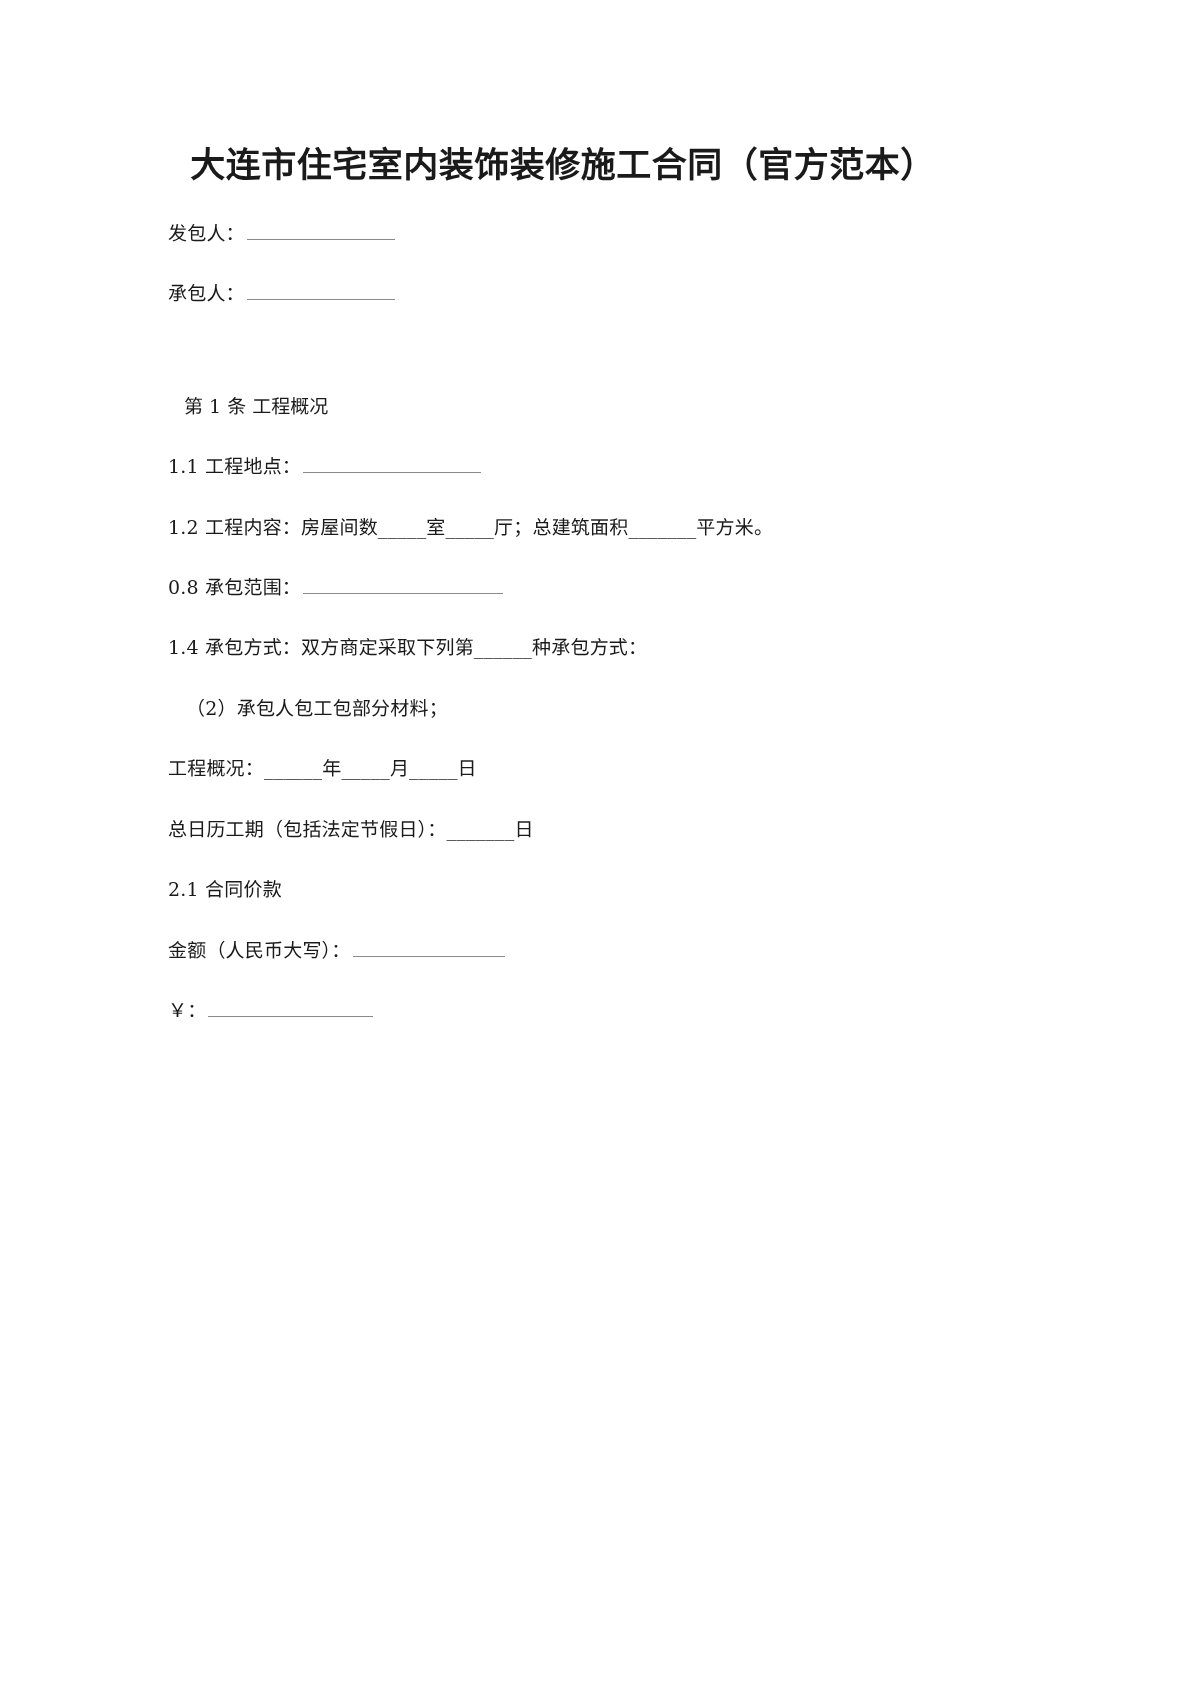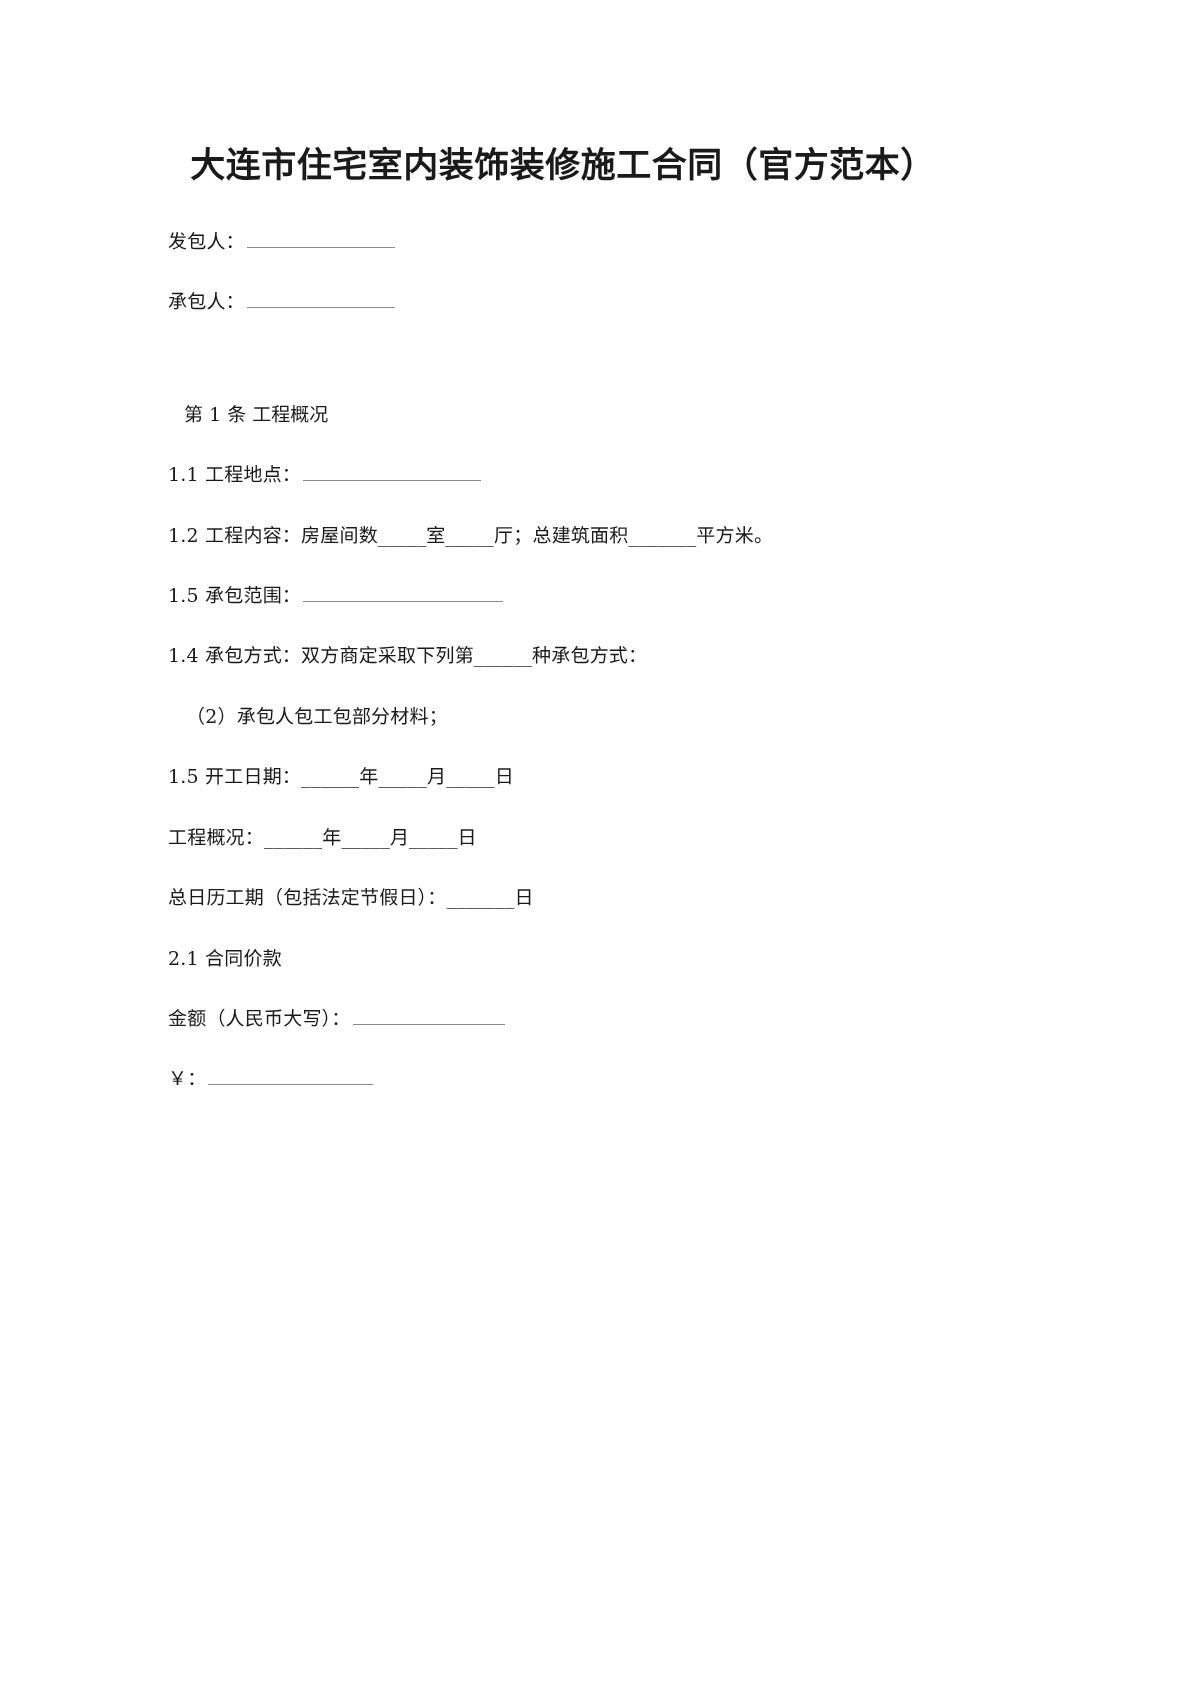--- a/index.html
+++ b/index.html
@@ -34,21 +34,21 @@
     margin: 0;
     padding-top: 140px;
     font-size: 35px;
     line-height: 1.45;
     font-weight: bold;
     text-align: center;
     letter-spacing: 0.5px;
     font-family: "DejaVu Serif", "Liberation Serif", serif;
   }
   .party-block {
-    margin-top: 36px;
+    margin-top: 28px;
   }
   .para {
     font-size: 19px;
     line-height: 1.55;
     margin: 0 0 31px 0;
     text-align: left;
     letter-spacing: 0.2px;
   }
   .body-para {
     font-size: 19.5px;
@@ -96,29 +96,28 @@
 
     <div class="spacer-lg"></div>
 
 
     <p class="heading">第 1 条  工程概况</p>
 
     <p class="para"><span>1.1 工程地点：</span><span class="blank w-site"></span></p>
 
     <p class="para">1.2 工程内容：房屋间数_____室_____厅；总建筑面积_______平方米。</p>
 
-    <p class="para"><span>1.5 承包范围：</span><span class="blank w-scope"></span></p>
+    <p class="para"><span>0.8 承包范围：</span><span class="blank w-scope"></span></p>
 
     <p class="para">1.4 承包方式：双方商定采取下列第______种承包方式：</p>
 
 
     <p class="para indent-item">（2）承包人包工包部分材料；</p>
 
 
-    <p class="para">1.5  开工日期：______年_____月_____日</p>
 
     <p class="para">工程概况：______年_____月_____日</p>
 
     <p class="para">总日历工期（包括法定节假日）：_______日</p>
 
 
     <p class="para">2.1 合同价款</p>
 
     <p class="para"><span>金额（人民币大写）：</span><span class="blank w-amount"></span></p>
 

